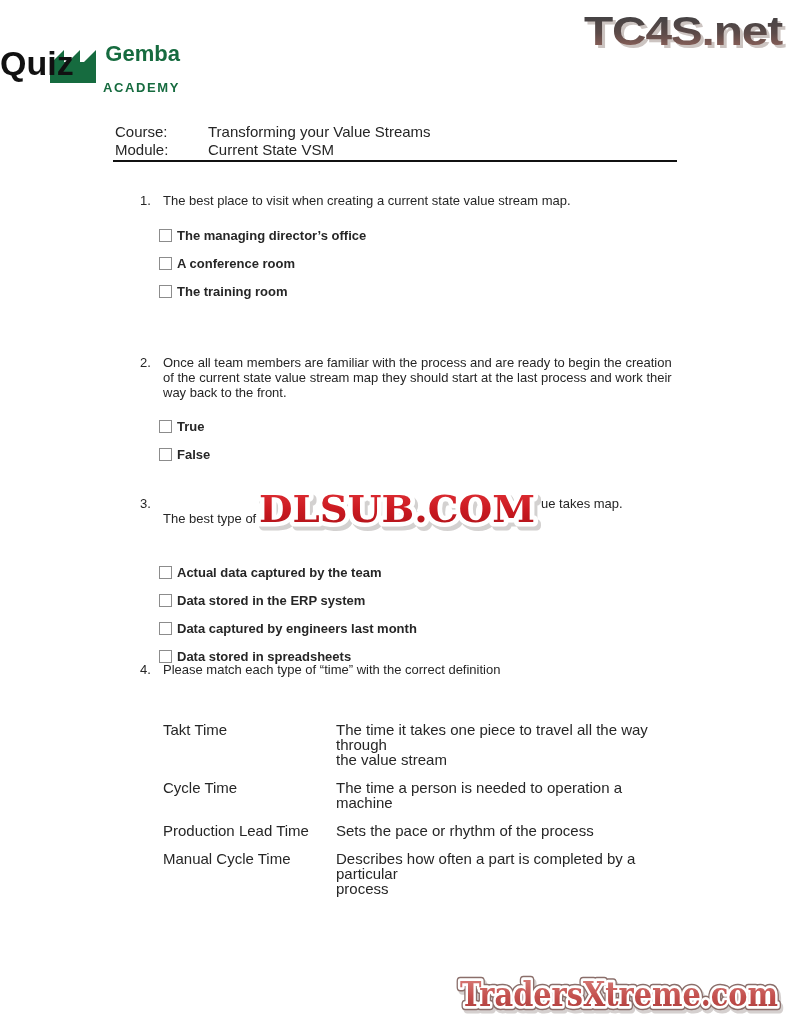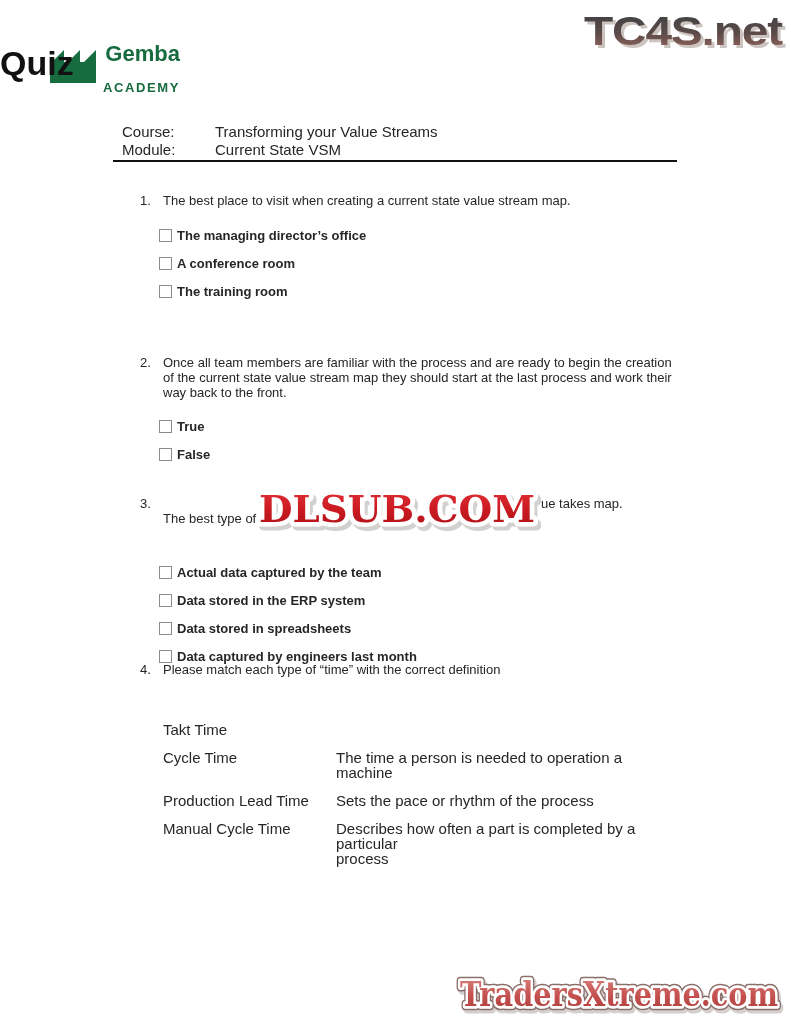--- a/index.html
+++ b/index.html
@@ -16,21 +16,21 @@
 
   
   .logo { position:absolute; left:50px; top:43px; display:flex; align-items:flex-start; gap:7px; }
   .logo-text { display:flex; flex-direction:column;text-align:right; }
   .logo-name { font-size:22px; font-weight:bold; color:#166B3F; line-height:22px; letter-spacing:0px; }
   .logo-sub  { font-size:13px; font-weight:bold; color:#166B3F; line-height:14px; letter-spacing:1.6px; margin-top:16px; }
 
   .title { position:absolute; left:0; top:44px; width:742px; margin:0;
            font-size:34px; font-weight:bold; color:#111; }
 
-  .meta { position:absolute; left:122px; top:123px; font-size:15px; line-height:18px; }
+  .meta { position:absolute; left:115px; top:123px; font-size:15px; line-height:18px; }
   .meta-row { display:grid; grid-template-columns:93px auto; }
   .divider { position:absolute; left:113px; top:160px; width:564px; height:2px; background:#111; }
 
   
   .q { position:absolute; left:140px; width:540px; font-size:13px; line-height:15px; }
   .q-row { display:flex; }
   .q-num { width:23px; flex:0 0 23px; }
   .q-text { flex:1; white-space:pre-line; }
   .q1 { top:193px; } .q2 { top:355px; } .q3 { top:496px; } .q4 { top:662px; }
 
@@ -145,25 +145,25 @@
       <div class="opt">
         <span class="cb"></span>
         <span class="opt-label">Actual data captured by the team</span>
       </div>
       <div class="opt">
         <span class="cb"></span>
         <span class="opt-label">Data stored in the ERP system</span>
       </div>
       <div class="opt">
         <span class="cb"></span>
+        <span class="opt-label">Data captured by engineers last month</span>
+      </div>
+      <div class="opt">
+        <span class="cb"></span>
         <span class="opt-label">Data stored in spreadsheets</span>
-      </div>
-      <div class="opt">
-        <span class="cb"></span>
-        <span class="opt-label">Data captured by engineers last month</span>
       </div>
     </div>
   </div>
 
   <svg class="wm-mid" width="296" height="54" viewBox="0 0 296 54">
     <defs>
       <linearGradient id="dlsubGrad" x1="0" y1="0" x2="0" y2="1">
         <stop offset="0" stop-color="#e23238"></stop>
         <stop offset="0.5" stop-color="#cb1a21"></stop>
         <stop offset="1" stop-color="#ab1117"></stop>
@@ -177,20 +177,22 @@
   <div class="q q4">
     <div class="q-row">
       <span class="q-num">4.</span>
       <span class="q-text">Please match each type of “time” with the correct definition</span>
     </div>
   </div>
 
   <div class="match">
     <div class="match-row">
       <span class="match-term">Takt Time</span>
+      <span class="match-def">The time it takes one piece to travel all the way through
+the value stream</span>
     </div>
     <div class="match-row">
       <span class="match-term">Cycle Time</span>
       <span class="match-def">The time a person is needed to operation a machine</span>
     </div>
     <div class="match-row">
       <span class="match-term">Production Lead Time</span>
       <span class="match-def">Sets the pace or rhythm of the process</span>
     </div>
     <div class="match-row">

